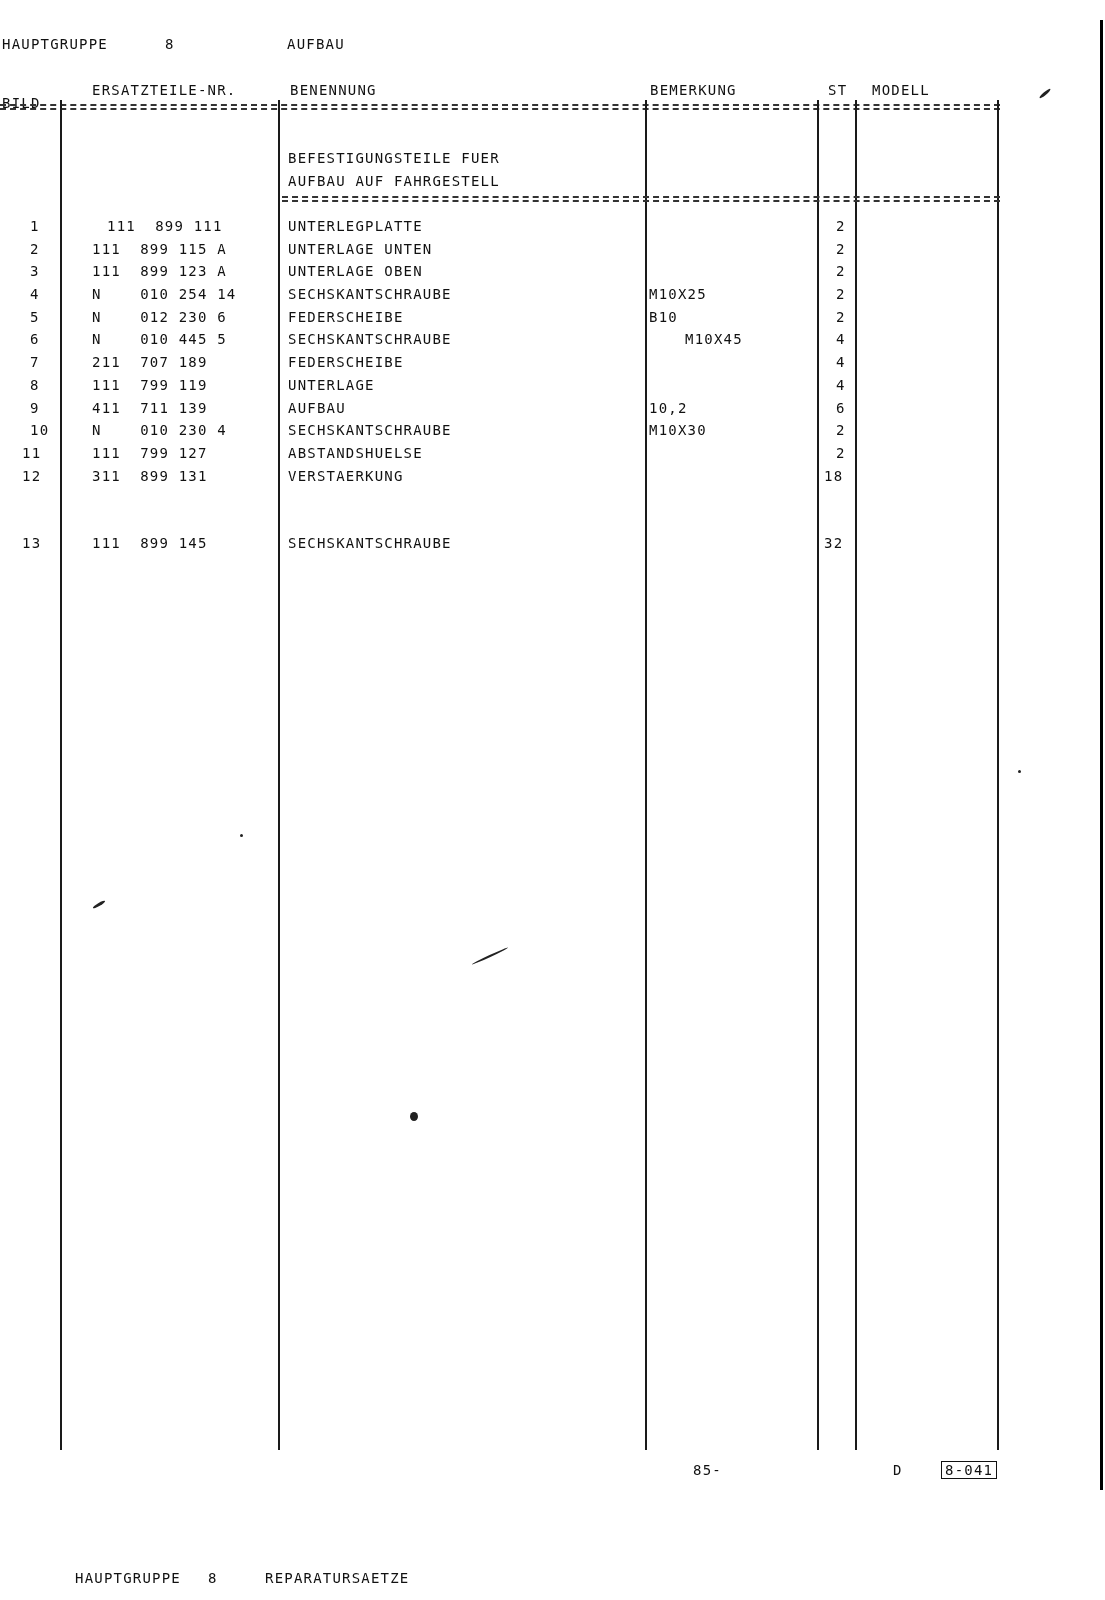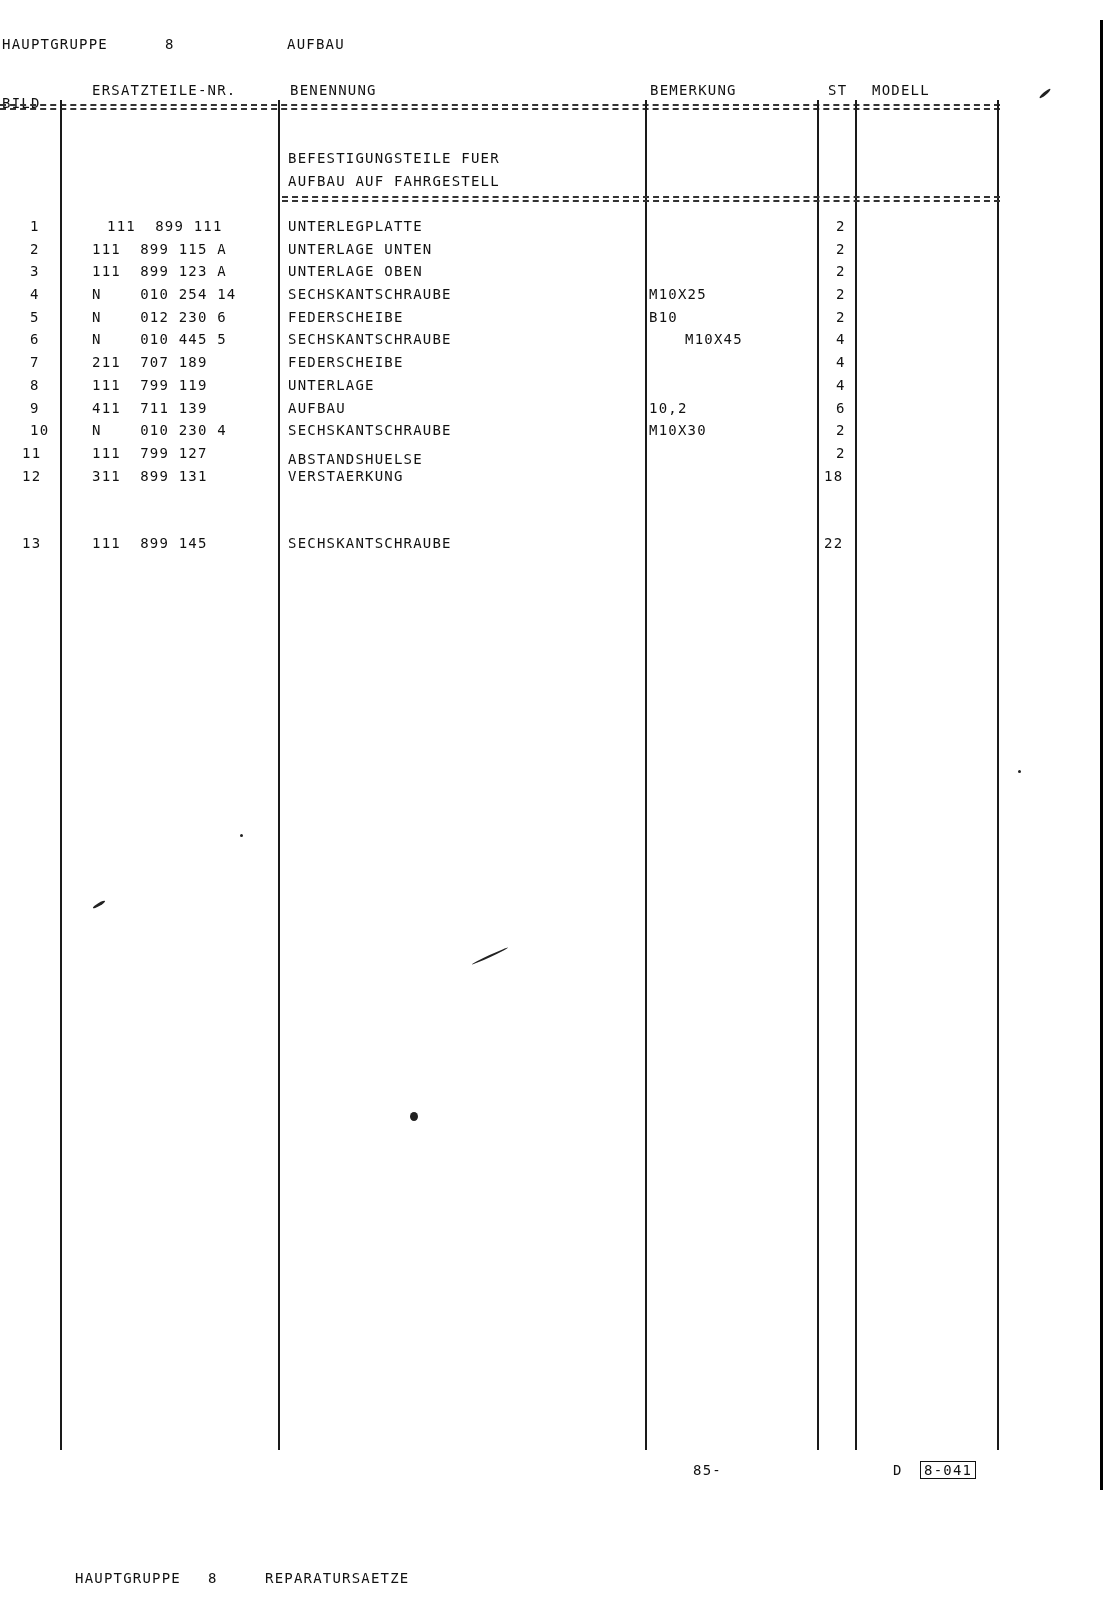--- a/index.html
+++ b/index.html
@@ -8,21 +8,21 @@
       font-family: "DejaVu Sans Mono", "Liberation Mono", monospace;
       color: #111111;
     }
     .abs { position: absolute; }
     .txt { font-size: 14px; letter-spacing: 1.2px; white-space: pre; line-height: 16px; }
     .vline { position: absolute; width: 2px; background: #1a1a1a; }
     .dash { position: absolute; height: 6px; border-top: 2px dashed #333; border-bottom: 2px dashed #333; box-sizing: border-box; }
     .right-bar { position: absolute; left: 1100px; top: 20px; width: 3px; height: 1470px; background: #000; }
     .row { position: absolute; left: 0; height: 22px; width: 1000px; }
     .cell { position: absolute; top: 0; }
-    .boxed { border: 1.5px solid #111; padding: 0 3px; }
+    .boxed { border: 1.5px solid #111; padding: 0 3px; margin-left: 21px; }
     .speck { position: absolute; background: #222; border-radius: 50%; }
   </style>
 </head>
 <body>
 
 <div class="abs txt" style="left:2px; top:36px;">HAUPTGRUPPE</div>
 <div class="abs txt" style="left:165px; top:36px;">8</div>
 <div class="abs txt" style="left:287px; top:36px;">AUFBAU</div>
 
 <div class="abs txt" style="left:2px; top:95px;">BILD</div>
@@ -113,37 +113,37 @@
   <div class="row" style="top:422px;">
     <span class="cell txt" style="left:30px;">10</span>
     <span class="cell txt" style="left:92px;">N    010 230 4</span>
     <span class="cell txt" style="left:288px;">SECHSKANTSCHRAUBE</span>
     <span class="cell txt" style="left:649px;">M10X30</span>
     <span class="cell txt" style="left:836px;">2</span>
   </div>
   <div class="row" style="top:445px;">
     <span class="cell txt" style="left:22px;text-align:right;">11</span>
     <span class="cell txt" style="left:92px;">111  799 127</span>
-    <span class="cell txt" style="left:288px;margin-top:6px;">ABSTANDSHUELSE</span>
+    <span class="cell txt" style="left:288px;">ABSTANDSHUELSE</span>
     <span class="cell txt" style="left:649px;"></span>
     <span class="cell txt" style="left:836px;">2</span>
   </div>
   <div class="row" style="top:468px;">
     <span class="cell txt" style="left:22px;">12</span>
     <span class="cell txt" style="left:92px;">311  899 131</span>
     <span class="cell txt" style="left:288px;">VERSTAERKUNG</span>
     <span class="cell txt" style="left:649px;"></span>
     <span class="cell txt" style="left:824px;">18</span>
   </div>
   <div class="row" style="top:490px;margin-top:45px;">
     <span class="cell txt" style="left:22px;">13</span>
     <span class="cell txt" style="left:92px;">111  899 145</span>
     <span class="cell txt" style="left:288px;">SECHSKANTSCHRAUBE</span>
     <span class="cell txt" style="left:649px;"></span>
-    <span class="cell txt" style="left:824px;">22</span>
+    <span class="cell txt" style="left:824px;">32</span>
   </div>
 </div>
 
 <div class="speck" style="left:1038px; top:92px; width:14px; height:3px; transform:rotate(-40deg);"></div>
 <div class="speck" style="left:92px; top:903px; width:14px; height:3px; transform:rotate(-30deg);"></div>
 <div class="speck" style="left:470px; top:955px; width:40px; height:2px; transform:rotate(-25deg);"></div>
 <div class="speck" style="left:410px; top:1112px; width:8px; height:9px;"></div>
 <div class="speck" style="left:240px; top:834px; width:3px; height:3px;"></div>
 <div class="speck" style="left:1018px; top:770px; width:3px; height:3px;"></div>
 

